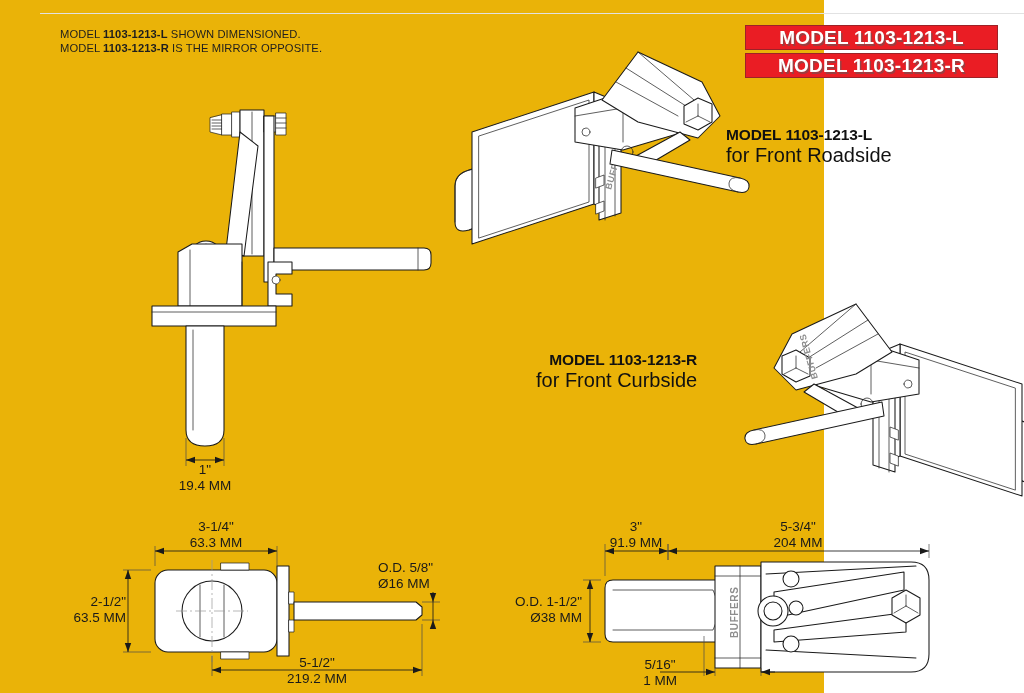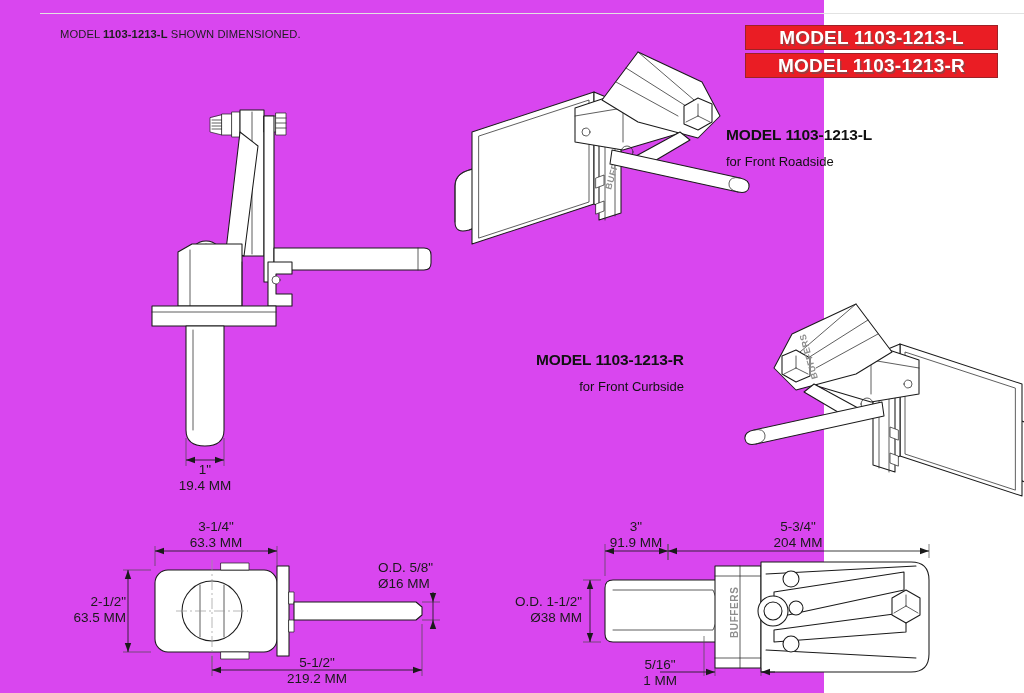--- a/index.html
+++ b/index.html
@@ -3,21 +3,21 @@
 <meta charset="utf-8">
 <title>Model 1103-1213 Technical Drawing</title>
 <style>
   html,body{margin:0;padding:0;background:#ffffff;}
   body{
     font-family:"Liberation Sans", sans-serif;
     width:1024px;height:693px;position:relative;overflow:hidden;
     color:#1a1a1a;
     -webkit-font-smoothing:antialiased;
   }
-  .sheet{position:absolute;inset:0;width:824px;height:693px;background:#d946ef;}
+  .sheet{position:absolute;inset:0;width:824px;height:693px;background:#eab308;}
 
   
   .top-rule{
     position:absolute;left:40px;top:13px;width:984px;height:1px;
     background:#e2e2e2;
   }
 
   
   .note{
     position:absolute;left:60px;top:28px;
@@ -37,21 +37,21 @@
     font-size:19px;font-weight:700;color:#ffffff;letter-spacing:.2px;
     text-shadow:1.5px 1.5px 0 rgba(90,90,90,.55);
     white-space:nowrap;
   }
   #badge-l{top:25px;}
   #badge-r{top:53px;}
 
   
   .callout{position:absolute;white-space:nowrap;}
   .callout .c-model{font-size:15.5px;font-weight:700;letter-spacing:-.1px;color:#111;}
-  .callout .c-sub{font-size:13px;font-weight:400;color:#111;margin-top:10px;}
+  .callout .c-sub{font-size:20px;font-weight:400;color:#111;margin-top:0;}
   #callout-l{left:726px;top:126px;text-align:left;}
   #callout-r{left:536px;top:351px;text-align:right;}
 
   
   svg.layer{position:absolute;left:0;top:0;width:1024px;height:693px;overflow:visible;}
   .ln{fill:none;stroke:#1a1a1a;stroke-width:1.05;stroke-linejoin:round;stroke-linecap:round;}
   .ln-t{fill:none;stroke:#2a2a2a;stroke-width:.75;stroke-linejoin:round;stroke-linecap:round;}
   .fillw{fill:#ffffff;stroke:#1a1a1a;stroke-width:1.05;stroke-linejoin:round;stroke-linecap:round;}
   .fillw-t{fill:#ffffff;stroke:#2a2a2a;stroke-width:.75;stroke-linejoin:round;stroke-linecap:round;}
   .dim{fill:none;stroke:#1a1a1a;stroke-width:.85;}
@@ -69,20 +69,23 @@
 </head>
 <body>
 
 <div class="sheet">
 
   <div class="top-rule"></div>
 
   <div class="note">
     <div>
       <span>MODEL </span><b>1103-1213-L</b><span> SHOWN DIMENSIONED.</span>
+    </div>
+    <div>
+      <span>MODEL </span><b>1103-1213-R</b><span> IS THE MIRROR OPPOSITE.</span>
     </div>
   </div>
 
   <div class="badge" id="badge-l">
     <span>MODEL 1103-1213-L</span>
   </div>
   <div class="badge" id="badge-r">
     <span>MODEL 1103-1213-R</span>
   </div>
 

